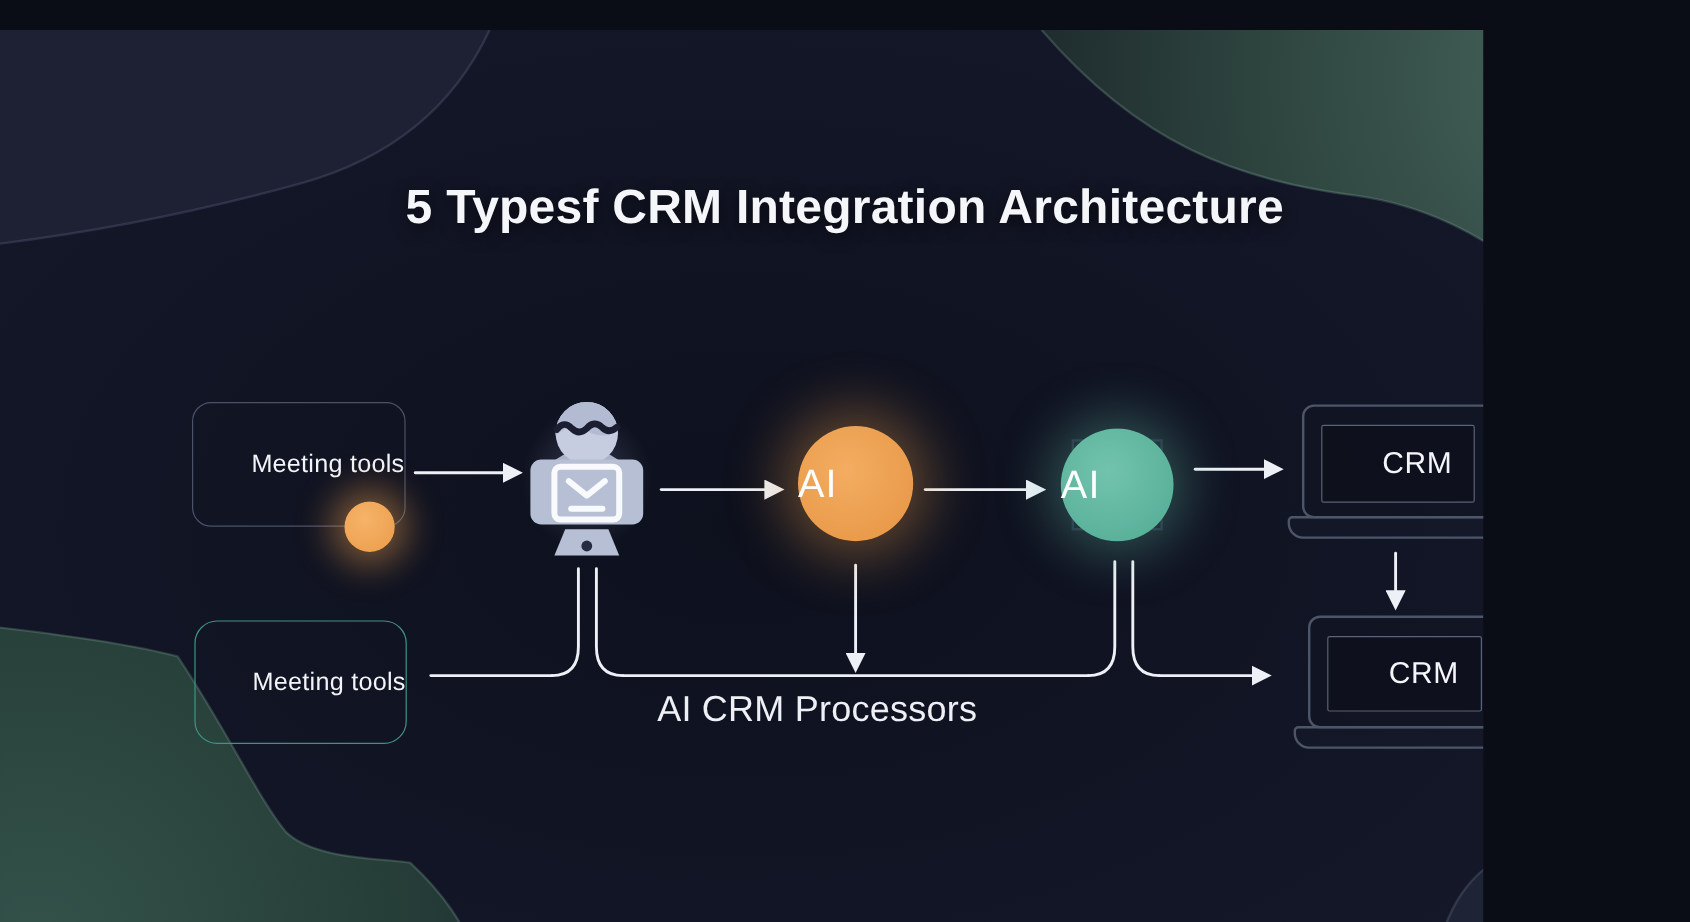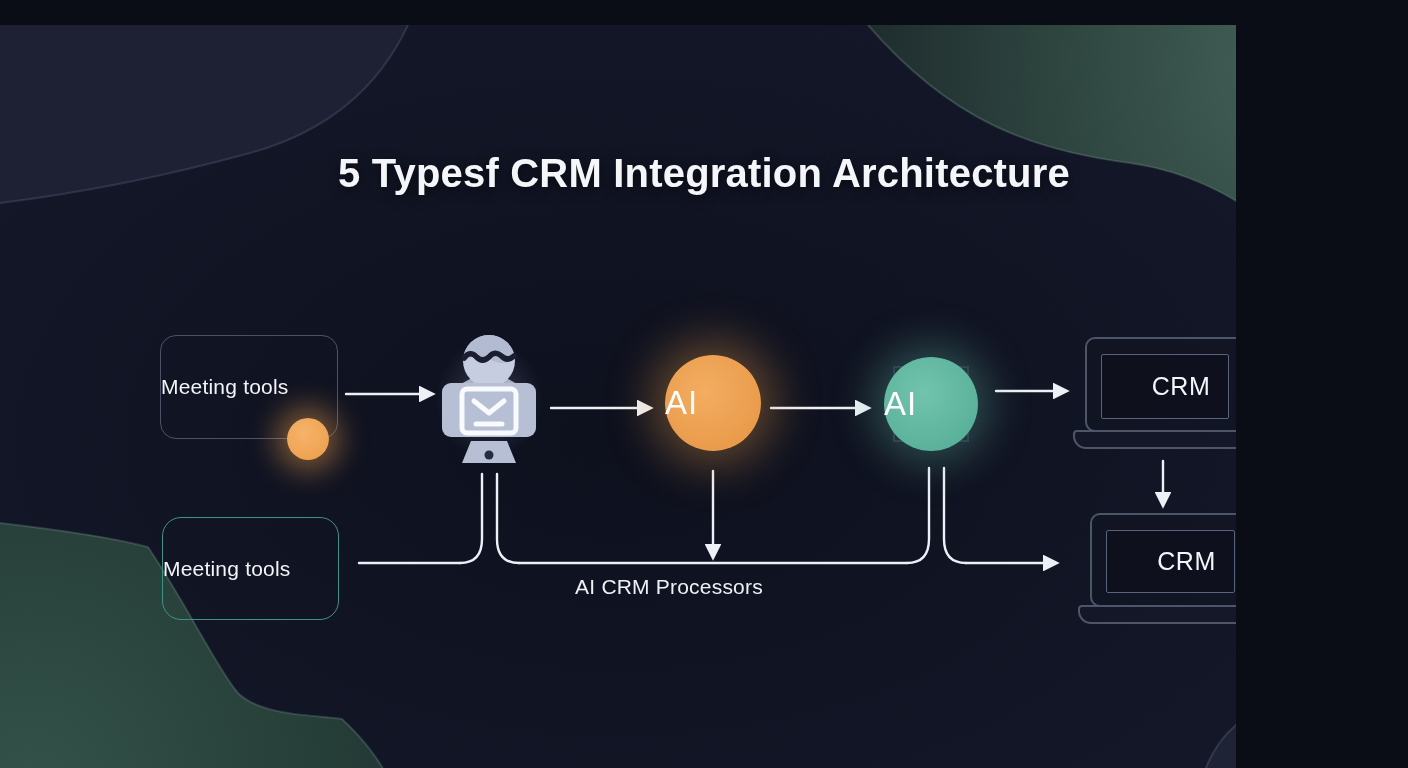--- a/index.html
+++ b/index.html
@@ -13,21 +13,21 @@
   .abs{position:absolute;}
   svg.layer{position:absolute;left:0;top:0;width:1408px;height:768px;pointer-events:none;}
 
   .title{
     left:0;top:126px;width:1408px;text-align:center;
     font-size:40px;font-weight:700;letter-spacing:.2px;color:#f5f6f9;
     text-shadow:0 3px 12px rgba(0,0,0,.55);
   }
 
   .box{
-    display:flex;align-items:center;justify-content:flex-start;
+    display:flex;align-items:center;justify-content:flex-end;
     font-size:21px;color:#f2f4f8;letter-spacing:.2px;
   }
   .box.gray{left:160px;top:310px;width:178px;height:104px;border:1.5px solid #4b5268;border-radius:16px;}
   .box.teal{left:162px;top:492px;width:177px;height:103px;border:1.5px solid #3f9386;border-radius:19px;}
 
   .dot-orange{
     left:287px;top:393px;width:42px;height:42px;border-radius:50%;
     background:radial-gradient(circle at 40% 35%, #f6b369, #eb9c49);
     box-shadow:0 0 28px 12px rgba(238,160,75,.45);
   }
@@ -56,22 +56,22 @@
   }
 
   .lap-screen{border:2px solid #4d5669;border-radius:10px;background:rgba(16,19,32,.35);}
   .lap-inner{
     border:1.5px solid #5a6379;border-radius:2px;background:rgba(10,12,22,.45);
     display:flex;align-items:center;justify-content:center;font-size:25px;color:#f4f6fa;letter-spacing:.5px;padding-left:32px;
   }
   .lap-base{border:2px solid #4d5669;border-radius:4px 4px 13px 13px;background:rgba(22,26,42,.5);}
 
   .caption{
-    left:516px;top:550px;width:306px;text-align:center;
-    font-size:21px;color:#eef0f5;letter-spacing:.2px;
+    left:528px;top:550px;width:306px;text-align:center;
+    font-size:30px;color:#eef0f5;letter-spacing:.2px;
   }
 </style>
 </head>
 <body>
 
 <div class="stage">
 
   <svg class="layer" viewBox="0 0 1408 768">
     <defs>
       <radialGradient id="gTR" gradientUnits="userSpaceOnUse" cx="1340" cy="40" r="520">

